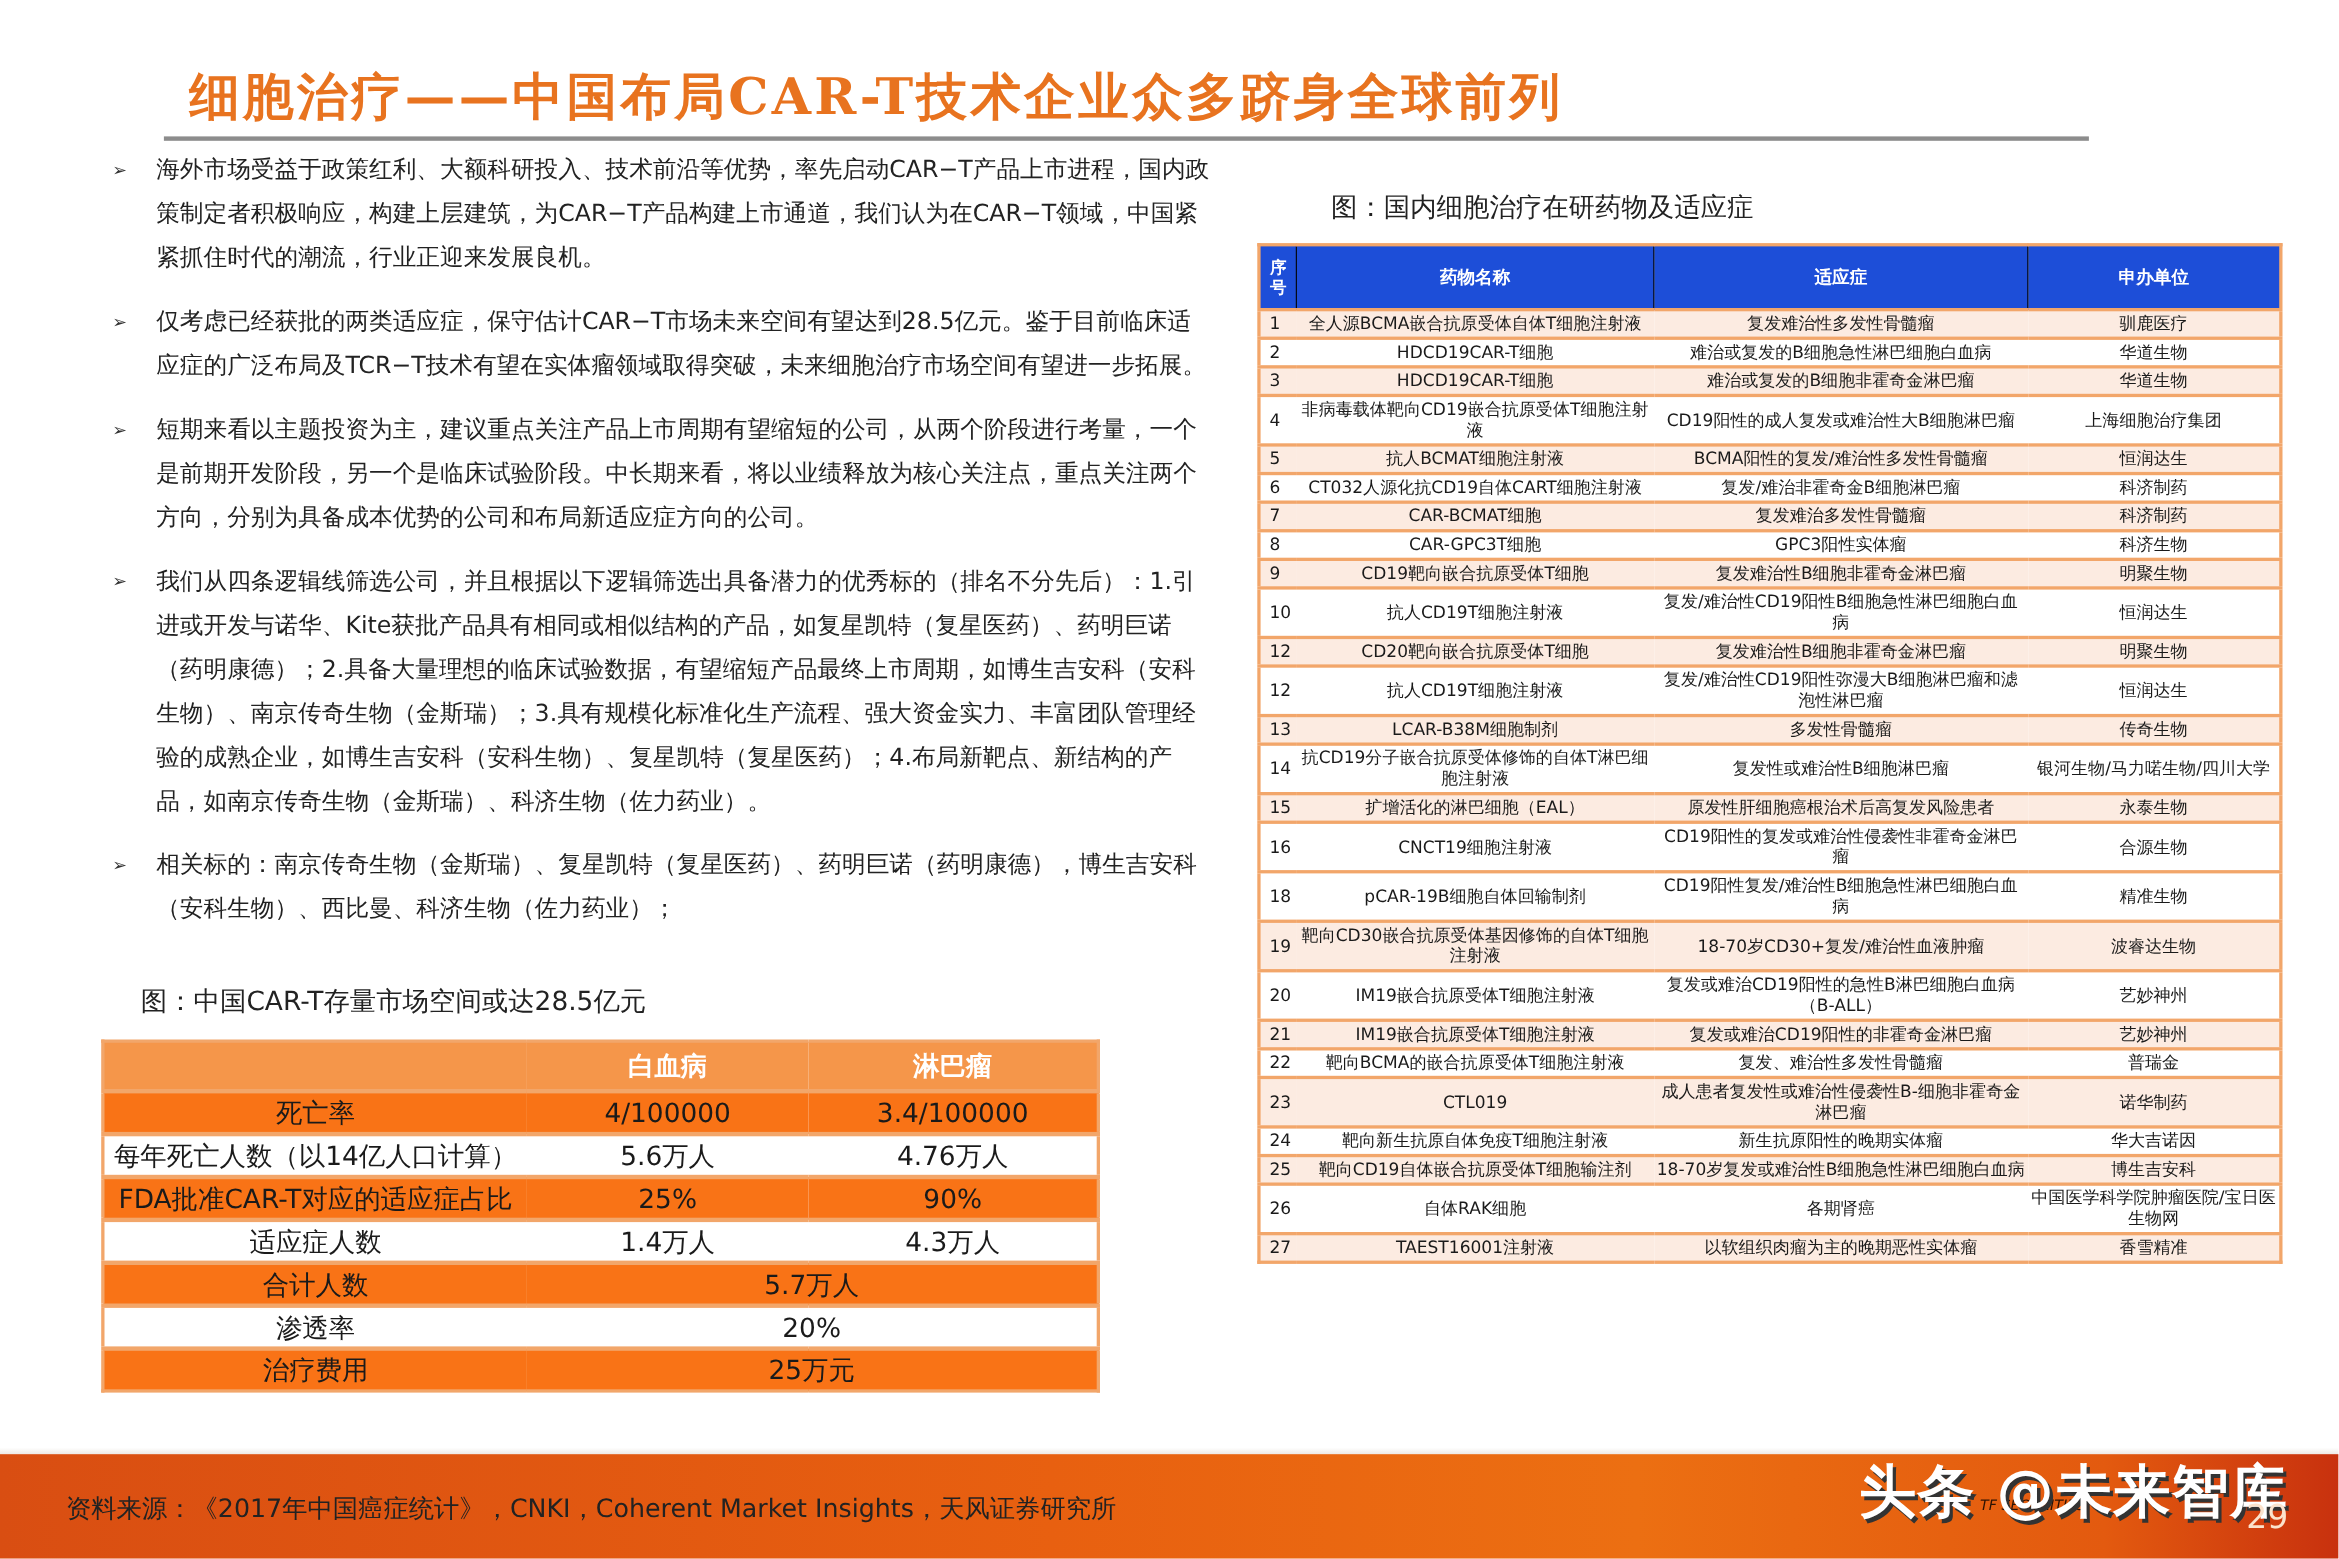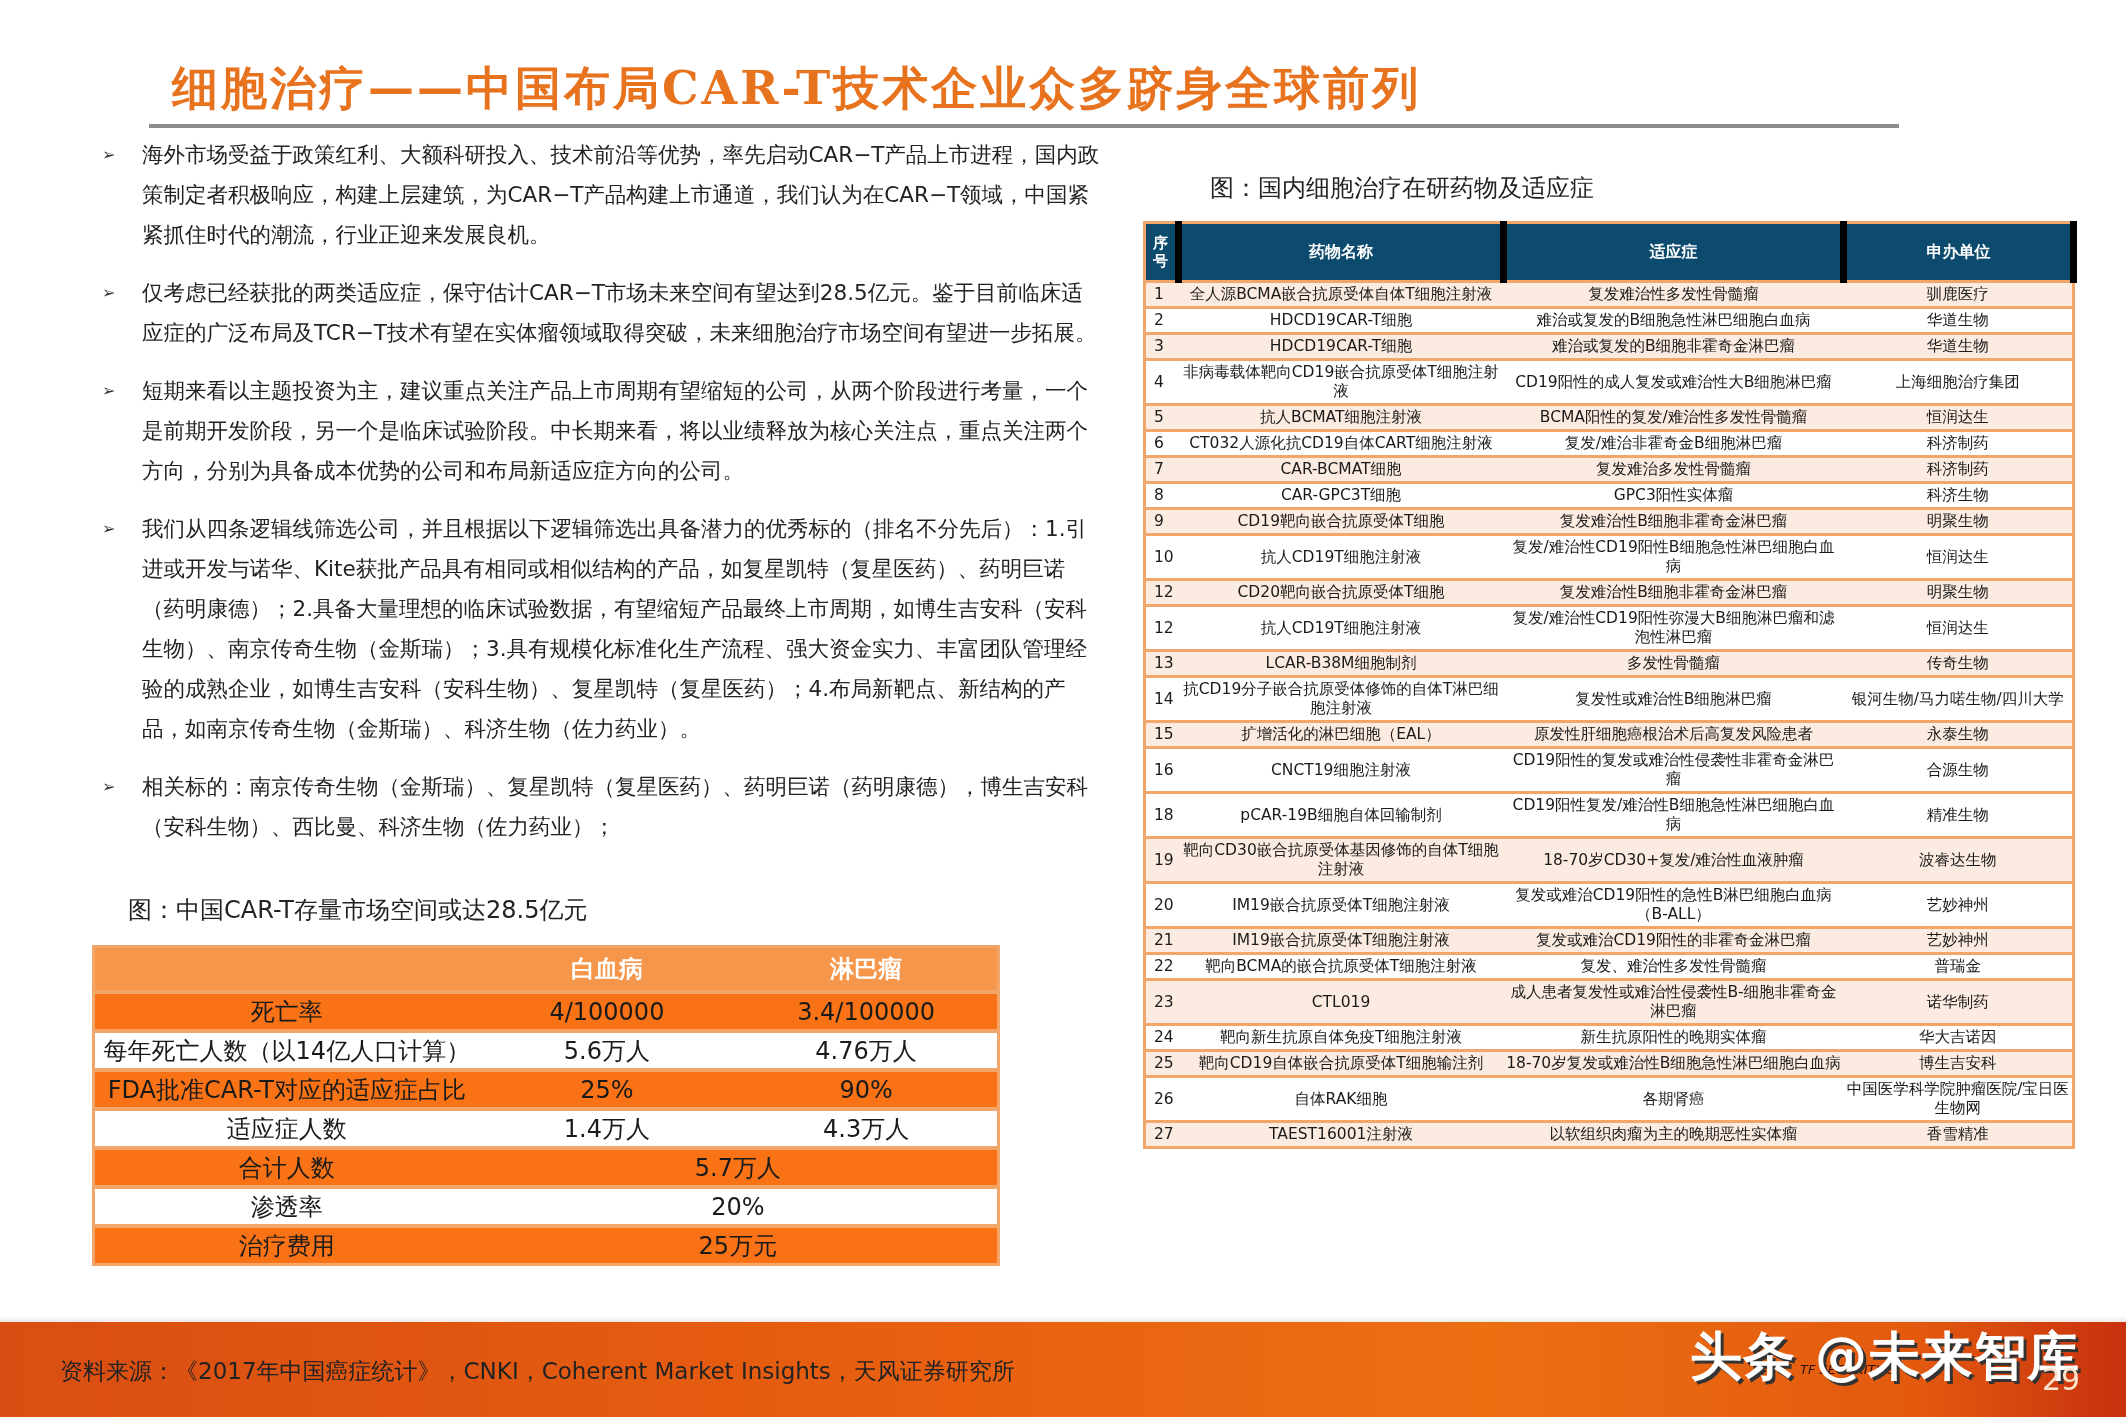--- a/index.html
+++ b/index.html
@@ -13,21 +13,21 @@
   .bullet .marker { position:absolute; left:0; top:0; width:24px; font-size:16px; color:#333; }
   .caption { position:absolute; font-size:24px; color:#222; white-space:nowrap; }
   table { border-collapse:collapse; position:absolute; }
   .ltable { left:92px; top:945px; width:908px; }
   .ltable th { background:#f5964a; color:#fff; font-size:24px; font-weight:bold; height:40px; }
   .ltable td { font-size:24px; text-align:center; height:35px; border-top:4px solid #f2a66a; padding:0; }
   .ltable tr.odd td { background:#f97316; }
   .ltable tr.even td { background:#ffffff;margin-top:28px; }
   .ltable { border:3px solid #f2a66a; }
   .rtable { left:1143px; top:221px; width:929px; border:3px solid #f2a66a; table-layout:fixed; }
-  .rtable th { background:#0c4a6e; color:#fff; font-size:16px; font-weight:bold; height:54px; border-right:7px solid #000000; }
+  .rtable th { background:#1d4ed8; color:#fff; font-size:16px; font-weight:bold; height:54px; border-right:1px solid #000000; }
   .rtable td { font-size:15.5px; text-align:center; line-height:19px; padding:2px 2px; border-top:3px solid #f2a66a; }
   .rtable td.num { text-align:left; padding-left:8px; }
   .rtable tr.odd td { background:#fcebe1; }
   .rtable tr.even td { background:#ffffff; }
   .footer { position:absolute; left:0; top:1322px; width:2126px; height:95px;
             background:linear-gradient(90deg,#d94e12 0%,#e86010 45%,#ec6f12 70%,#e35a0f 90%,#c8310e 100%); }
   .footer-shadow { position:absolute; left:0; top:1316px; width:2126px; height:8px; background:linear-gradient(#ffffff,#e9e2dc); }
   .source { position:absolute; left:60px; top:1356px; font-size:23px; color:#222; white-space:nowrap; }
   .watermark { position:absolute; left:1690px; top:1322px; font-size:52px; font-weight:bold; color:#fff;
                text-shadow:3px 3px 0 #333; white-space:nowrap; letter-spacing:1px; }

